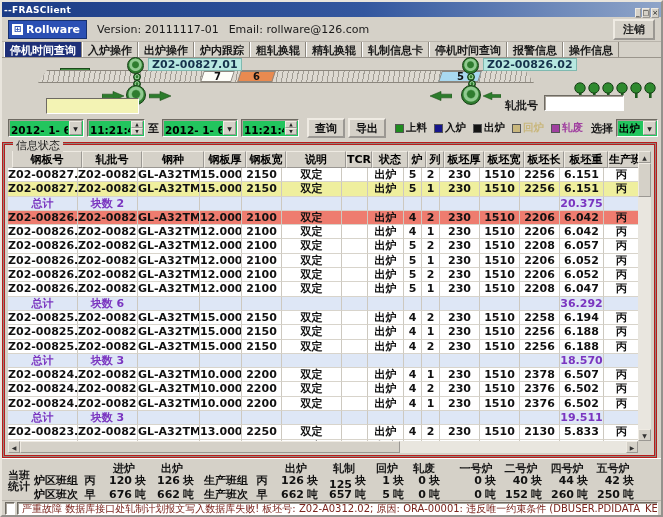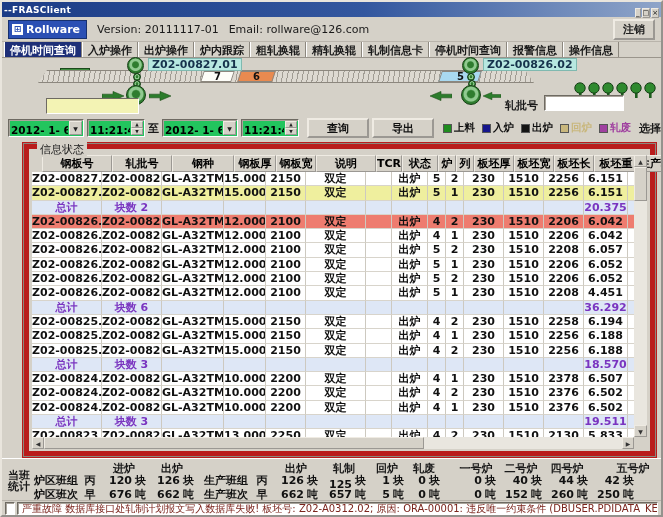--- a/index.html
+++ b/index.html
@@ -46,30 +46,30 @@
   .note-field{ position:absolute; left:44px; top:40px; width:93px; height:16px; background:#f3f3b4; border:1px solid; border-color:#6e6a62 #fff #fff #6e6a62; }
   .batch-input{ position:absolute; left:542px; top:37px; width:80px; height:16px; }
 
   
   .filterrow{ height:24px; display:flex; align-items:center; padding:0 6px; gap:3px; font-size:11px; white-space:nowrap; }
   .combo{ height:18px; display:flex; align-items:flex-end; background:#22c55e; border:1px solid; border-color:#6e6a62 #fff #fff #6e6a62; box-shadow:inset 1px 1px 0 #a9a49b; }
   .combo-text{ font-size:10.5px; font-weight:bold; padding:0 2px; flex:1; overflow:hidden; }
   .combo-btn{ width:13px; height:14px; margin:1px; background:#d5d1c8; border:1px outset #efebe3; font-size:6px; text-align:center; line-height:13px; color:#222; }
   .spin-btns{ display:flex; flex-direction:column; margin:1px; }
   .spin-btns span{ width:12px; height:7px; background:#d5d1c8; border:1px outset #efebe3; font-size:4.5px; line-height:5px; text-align:center; color:#222; }
-  .fbtn{ background:#d5d1c8; border:2px outset #efebe3; font-size:11px; font-weight:bold; padding:1px 18px; height:20px; color:#111; cursor:pointer; }
+  .fbtn{ background:#d5d1c8; border:2px outset #efebe3; font-size:11px; font-weight:bold; padding:1px 6px; height:20px; color:#111; cursor:pointer; }
   .legend{ display:flex; align-items:center; gap:7px; margin-left:6px; }
   .legend-item{ display:flex; align-items:center; gap:2px; font-size:10.5px; font-weight:bold; }
   .swatch{ width:9px; height:9px; border:1px solid #555; }
   .lbl{ font-size:11px; font-weight:bold; color:#1a1a1a; }
 
   
-  .groupbox{ position:relative; margin:2px 4px 0 20px; height:316px; border:7px solid #b91c1c; outline:1px solid #8c877e; outline-offset:-2px; }
+  .groupbox{ position:relative; margin:2px 4px 0 0; height:316px; border:3px solid #b91c1c; outline:1px solid #8c877e; outline-offset:-2px; }
   .gb-title{ position:absolute; top:-7px; left:8px; background:#d5d1c8; font-size:11px; color:#1a1a1a; padding:0 3px; z-index:3; }
-  .thead{ position:absolute; left:13px; top:6px; right:16px; height:17px; display:flex; }
+  .thead{ position:absolute; left:7px; top:6px; right:16px; height:17px; display:flex; }
   .th{ background:#d5d1c8; border:1px outset #efebe3; font-size:11px; font-weight:bold; text-align:center; line-height:15px; overflow:hidden; white-space:nowrap; flex:none; }
   .tbody{ position:absolute; left:3px; top:23px; right:16px; bottom:14px; overflow:hidden; background:#fff; }
   .trow{ display:flex; height:14.3px; background:#fff; cursor:default; }
   .td{ font-size:11px; font-weight:bold; color:#111; text-align:center; line-height:13.5px; border-right:1px solid #cdc9c0; border-bottom:1px solid #d8d4cb; overflow:hidden; white-space:nowrap; flex:none; }
   .trow.current{ background:var(--highlight_row,#efef9e); }
   .trow.selected{ background:var(--selected_row,#ee7c6f); }
   .trow.total{ background:var(--total_row,#dee7f6); }
   .trow.total .td{ color:var(--total_text,#7a35c0); }
   .vscroll{ position:absolute; top:6px; right:3px; bottom:14px; width:13px; background:#e9e6df; }
   .hscroll{ position:absolute; left:3px; bottom:2px; right:16px; height:12px; background:#e9e6df; display:flex; }
@@ -435,21 +435,21 @@
           <div class="td" style="width: 42px;">12.000</div>
           <div class="td" style="width: 40px;">2100</div>
           <div class="td" style="width: 60px;">双定</div>
           <div class="td" style="width: 26px;"></div>
           <div class="td" style="width: 36px;">出炉</div>
           <div class="td" style="width: 18px;">5</div>
           <div class="td" style="width: 18px;">1</div>
           <div class="td" style="width: 40px;">230</div>
           <div class="td" style="width: 40px;">1510</div>
           <div class="td" style="width: 40px;">2208</div>
-          <div class="td" style="width: 44px;">4.451</div>
+          <div class="td" style="width: 44px;">6.047</div>
           <div class="td" style="width: 36px;">丙</div>
         </div>
         <div class="trow total">
           <div class="td" style="width: 70px;">总计</div>
           <div class="td" style="width: 60px;">块数 6</div>
           <div class="td" style="width: 62px;"></div>
           <div class="td" style="width: 42px;"></div>
           <div class="td" style="width: 40px;"></div>
           <div class="td" style="width: 60px;"></div>
           <div class="td" style="width: 26px;"></div>
@@ -655,21 +655,21 @@
       <div class="sg-head" id="sghead">
           <span class="sh" style="left: 66px; width: 48px;">进炉</span>
           <span class="sh" style="left: 114px; width: 48px;">出炉</span>
           <span class="sh" style="left: 238px; width: 48px;">出炉</span>
           <span class="sh" style="left: 286px; width: 48px;">轧制</span>
           <span class="sh" style="left: 334px; width: 38px;">回炉</span>
           <span class="sh" style="left: 372px; width: 36px;">轧废</span>
           <span class="sh" style="left: 420px; width: 44px;">一号炉</span>
           <span class="sh" style="left: 464px; width: 46px;">二号炉</span>
           <span class="sh" style="left: 510px; width: 46px;">四号炉</span>
-          <span class="sh" style="left: 576px; width: 46px;">五号炉</span>
+          <span class="sh" style="left: 556px; width: 46px;">五号炉</span>
         </div>
       <div class="sg-row" id="sgrow0">
           <span class="sc rlabel" style="width: 46px;">炉区班组</span>
           <span class="sc cls" style="width: 20px;">丙</span>
           <span class="sc num" style="width: 32px;">120</span>
           <span class="sc unit" style="width: 16px;">块</span>
           <span class="sc num" style="width: 32px;">126</span>
           <span class="sc unit" style="width: 16px;">块</span>
           <span class="sc" style="width: 8px;"></span>
           <span class="sc rlabel" style="width: 48px;">生产班组</span>

